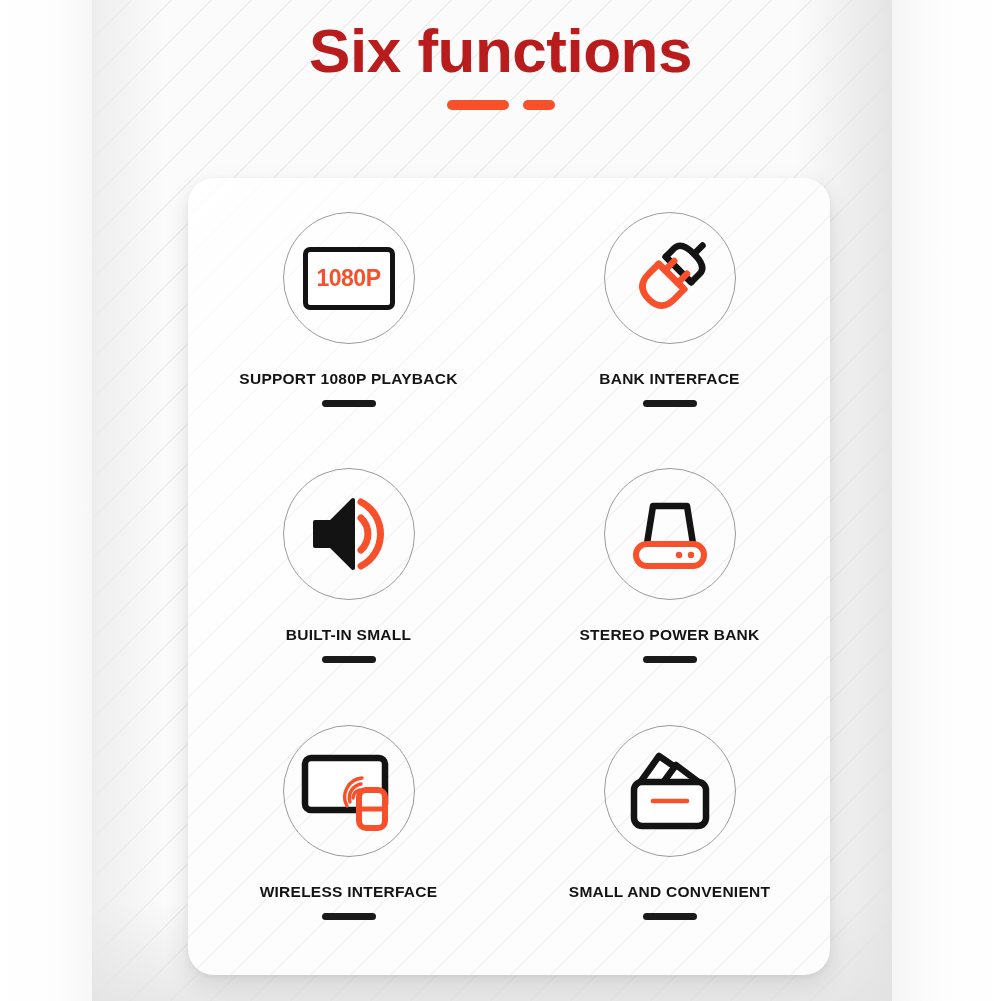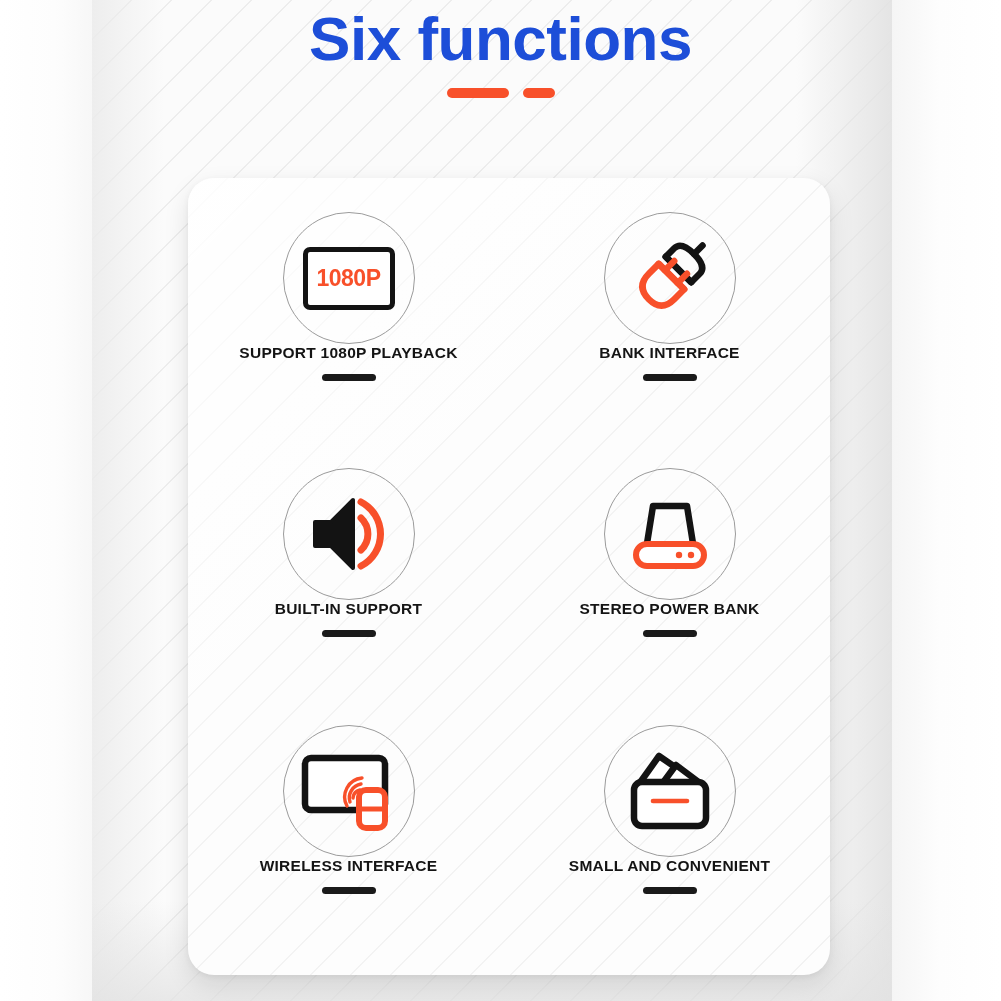--- a/index.html
+++ b/index.html
@@ -75,24 +75,24 @@
     position: absolute;
     left: 0;
     top: 6px;
     width: 1001px;
     text-align: center;
     z-index: 5;
   }
   .title {
     font-size: 62px;
     font-weight: 700;
-    color: #1d4ed8;
+    color: #b91c1c;
     letter-spacing: -0.5px;
     line-height: 1.05;
-    margin: 0;
+    margin: 12px;
     padding: 0;
   }
   .dashes {
     margin-top: 17px;
     display: flex;
     justify-content: center;
     align-items: center;
     gap: 14px;
   }
   .dash-long {
@@ -161,20 +161,21 @@
     border-radius: 50%;
     border: 1.4px solid #9b9b9b;
     display: flex;
     align-items: center;
     justify-content: center;
     box-sizing: border-box;
     background: transparent;
   }
 
   .cell-label {
+    margin-top: 26px;
     font-size: 15.5px;
     font-weight: 700;
     color: #141414;
     letter-spacing: 0.25px;
     text-align: right;
     white-space: nowrap;
   }
   .cell-rule {
     margin-top: 12px;
     width: 54px;
@@ -267,21 +268,21 @@
       <div class="cell">
         <div class="circle">
           <span>
             <svg width="92" height="84" viewBox="0 0 92 84" fill="none">
               <path d="M12 30 L28 30 L50 8 L50 76 L28 54 L12 54 Z" fill="#131313" stroke="#131313" stroke-width="4" stroke-linejoin="round"></path>
               <path d="M58 26 A22 22 0 0 1 58 58" stroke="#f8502a" stroke-width="7" stroke-linecap="round" fill="none"></path>
               <path d="M58 10 A36 36 0 0 1 58 74" stroke="#f8502a" stroke-width="7" stroke-linecap="round" fill="none"></path>
             </svg>
           </span>
         </div>
-        <div class="cell-label">BUILT-IN SUPPORT</div>
+        <div class="cell-label">BUILT-IN SMALL</div>
         <div class="cell-rule"></div>
       </div>
 
       <div class="cell">
         <div class="circle">
           <span>
             <svg width="94" height="80" viewBox="0 0 94 80" fill="none">
               <path d="M22 62 L30 12 L64 12 L72 62" stroke="#131313" stroke-width="6.5" stroke-linejoin="round" stroke-linecap="round" fill="none"></path>
               <rect x="13" y="50" width="68" height="22" rx="11" stroke="#f8502a" stroke-width="6" fill="#ffffff"></rect>
               <circle cx="56" cy="61" r="3.2" fill="#f8502a"></circle>

